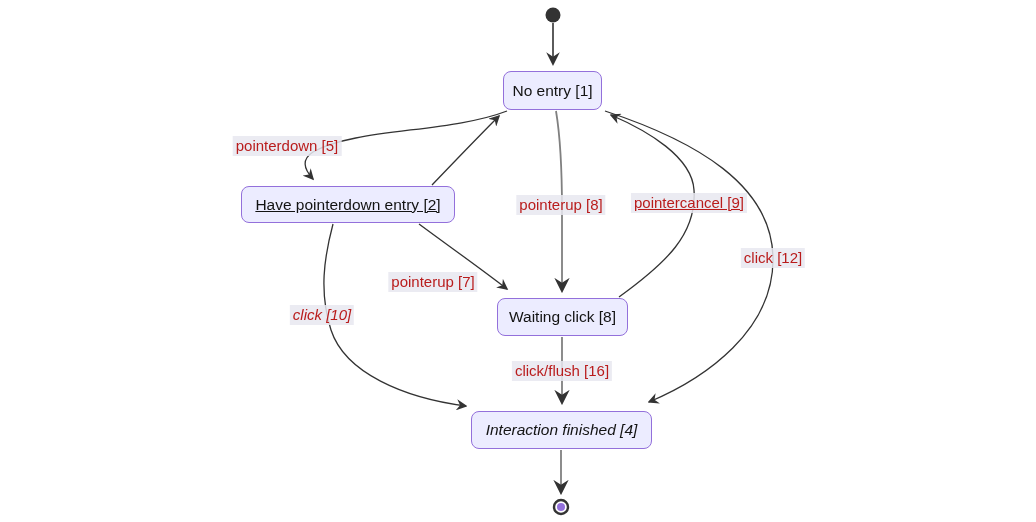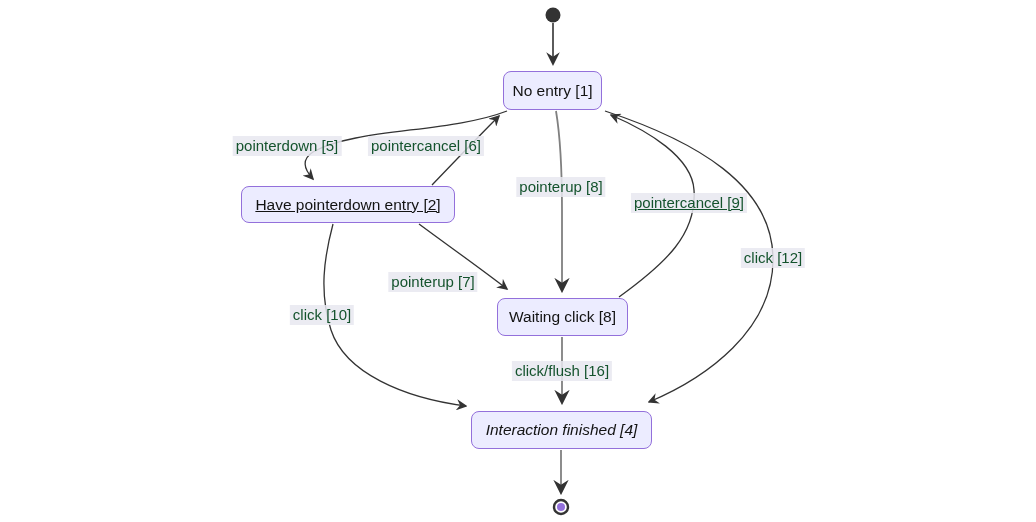--- a/index.html
+++ b/index.html
@@ -27,21 +27,21 @@
     justify-content: center;
     font-size: 15.5px;
     color: #131313;
     white-space: nowrap;
     z-index: 2;
   }
   .edge-label {
     position: absolute;
     transform: translate(-50%, -50%);
     background: rgba(232,232,240,0.85);
-    color: #14532d;
+    color: #b91c1c;
     font-size: 15px;
     line-height: 1.2;
     padding: 1px 3px;
     white-space: nowrap;
     z-index: 3;
   }
 </style>
 </head>
 <body>
 
@@ -93,27 +93,26 @@
   <div class="node" style="left:497px; top:298px; width:131px; height:38px;">
     <span>Waiting click [8]</span>
   </div>
 
   <div class="node" style="left:471px; top:411px; width:181px; height:38px;font-style:italic;">
     <span>Interaction finished [4]</span>
   </div>
 
   <div class="edge-label" style="left:287px; top:146px;">pointerdown [5]</div>
 
-  <div class="edge-label" style="left:426px; top:146px;">pointercancel [6]</div>
 
   <div class="edge-label" style="left:433px; top:258px;margin-top:24px;">pointerup [7]</div>
 
-  <div class="edge-label" style="left:561px; top:187px;">pointerup [8]</div>
+  <div class="edge-label" style="left:561px; top:205px;">pointerup [8]</div>
 
   <div class="edge-label" style="left:689px; top:203px;text-decoration:underline;">pointercancel [9]</div>
 
-  <div class="edge-label" style="left:322px; top:315px;">click [10]</div>
+  <div class="edge-label" style="left:322px; top:315px;font-style:italic;">click [10]</div>
 
   <div class="edge-label" style="left:562px; top:371px;">click/flush [16]</div>
 
   <div class="edge-label" style="left:773px; top:258px;">click [12]</div>
 
 </div>
 
 </body></html>

